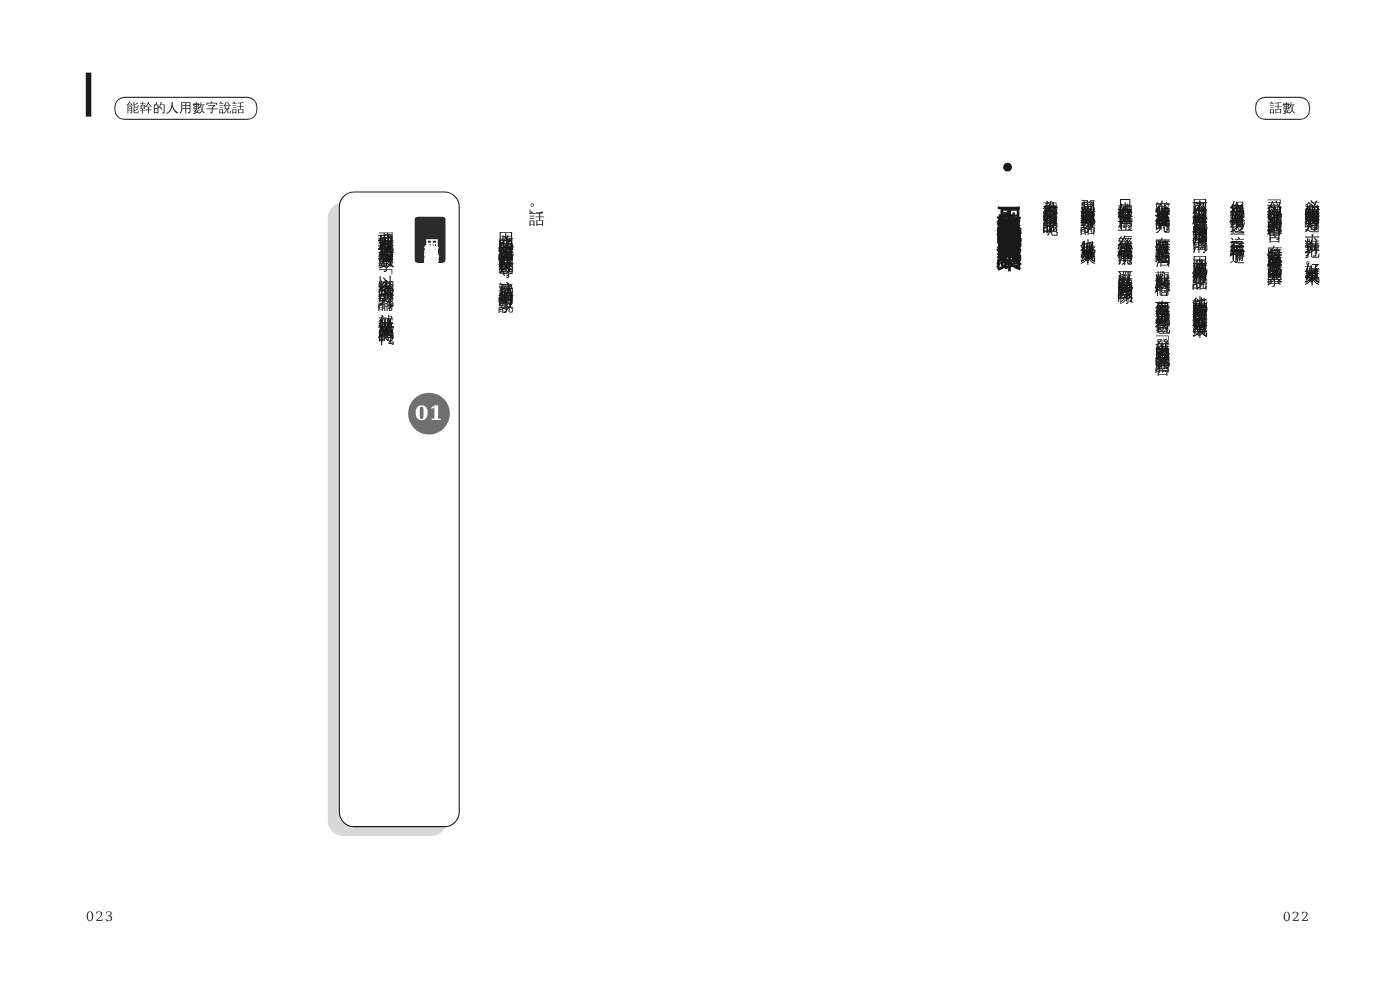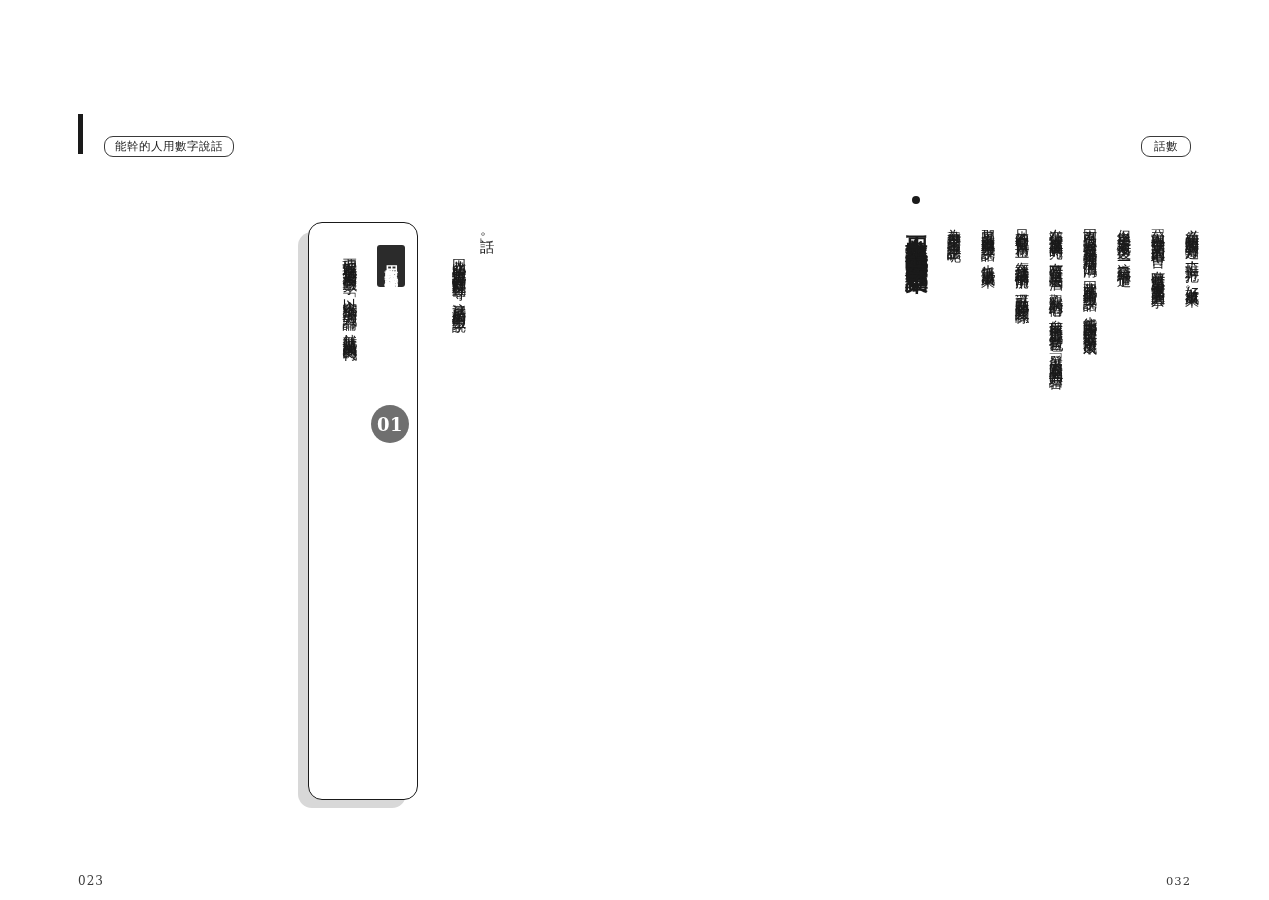--- a/index.html
+++ b/index.html
@@ -12,21 +12,20 @@
     height: 900px;
     font-family: "DejaVu Serif", "Liberation Serif", serif;
     color: #1a1a1a;
     overflow: hidden;
     position: relative;
   }
 
   .page {
     position: absolute;
     inset: 0;
-    margin-top: 48px;
   }
 
   
   .chapter-mark {
     position: absolute;
     left: 78px;
     top: 66px;
     width: 5px;
     height: 40px;
     background: #1a1a1a;
@@ -253,15 +252,15 @@
 
     <div class="callout-shadow"></div>
     <div class="callout">
       <div class="callout-tab">用數字說話的技巧</div>
       <div class="callout-number">01</div>
       <div class="callout-text">要理解現在是個如果沒有用數字，以「含糊不清」的方式討論，就無法做出成果的時代。</div>
     </div>
   </div>
 
   <div class="folio-left">023</div>
-  <div class="folio-right">032</div>
+  <div class="folio-right">022</div>
 
 </div>
 
 </body></html>

